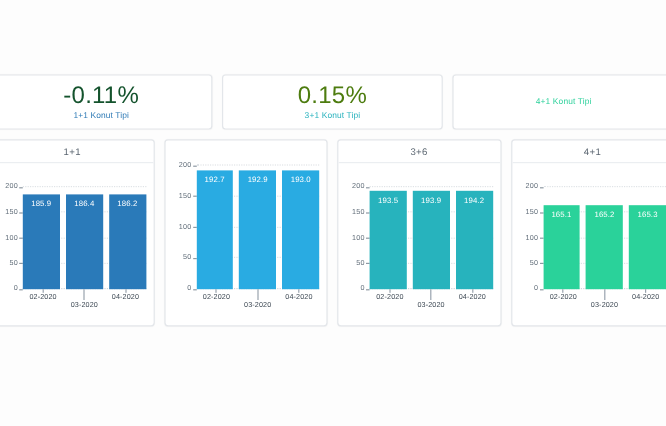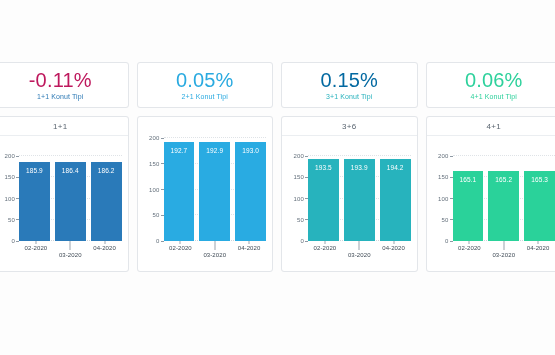--- a/index.html
+++ b/index.html
@@ -91,33 +91,28 @@
     width: 1px; background: #9aa4ae;
   }
 </style>
 </head>
 <body>
 
 <div id="root">
 
   <div class="kpi-row">
       <div class="kpi-card">
-        <div class="kpi-value" style="color: #be185d;">-0.11%</div>
+        <div class="kpi-value" style="color: #14532d;">-0.11%</div>
         <div class="kpi-label" style="color: rgb(46, 122, 181);">1+1 Konut Tipi</div>
       </div>
       <div class="kpi-card">
-        <div class="kpi-value" style="color: rgb(42, 170, 224);">0.05%</div>
-        <div class="kpi-label" style="color: rgb(42, 170, 224);">2+1 Konut Tipi</div>
+        <div class="kpi-value" style="color: #4d7c0f;">0.15%</div>
+        <div class="kpi-label" style="color: rgb(40, 178, 189);">3+1 Konut Tipi</div>
       </div>
       <div class="kpi-card">
-        <div class="kpi-value" style="color: #0369a1;">0.15%</div>
-        <div class="kpi-label" style="color: rgb(40, 178, 189);">3+1 Konut Tipi</div>
-      </div>
-      <div class="kpi-card">
-        <div class="kpi-value" style="color: rgb(46, 209, 156);">0.06%</div>
         <div class="kpi-label" style="color: rgb(46, 209, 156);">4+1 Konut Tipi</div>
       </div>
     </div>
 
   <div class="chart-row">
       <div class="chart-card">
         <div class="chart-head">1+1</div>
         <div class="chart-body">
           <div class="plot">
             <div class="gridline" style="bottom: 0%; border-top-color: rgb(207, 213, 219);">

